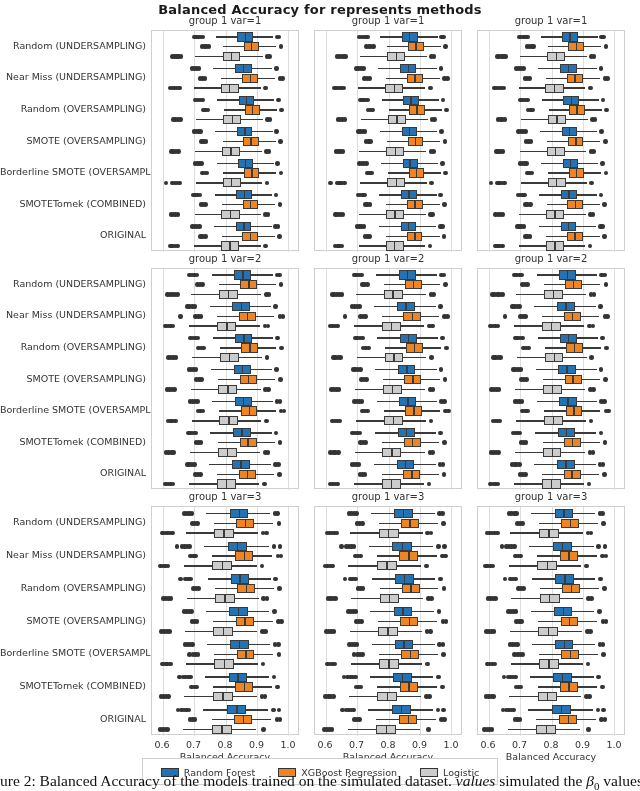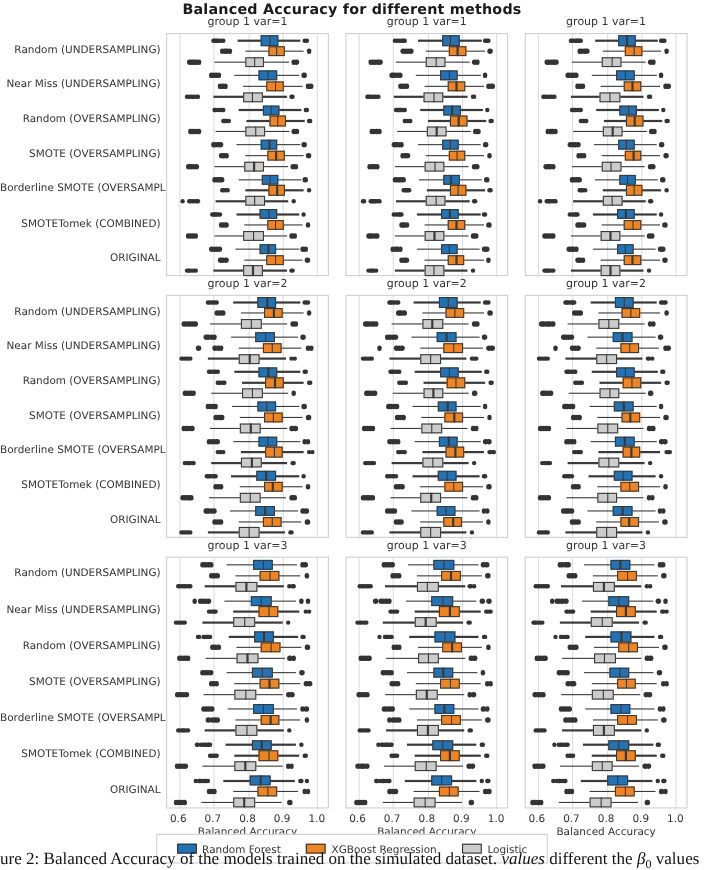--- a/index.html
+++ b/index.html
@@ -37,21 +37,21 @@
     position:absolute;left:0;top:772px;width:640px;height:19px;overflow:hidden;
     font-family:"Liberation Serif",serif;font-size:15.5px;color:#111;white-space:nowrap;
   }
   #caption .it{font-style:italic;}
   #caption sub{font-size:11px;}
 </style>
 </head>
 <body>
 
 <div id="figure">
-  <div class="suptitle">Balanced Accuracy for different methods</div>
+  <div class="suptitle">Balanced Accuracy for represents methods</div>
   <div id="panels">
       <div class="cat-label" style="top: 39.7857px;">Random (UNDERSAMPLING)</div>
       <div class="cat-label" style="top: 71.3571px;">Near Miss (UNDERSAMPLING)</div>
       <div class="cat-label" style="top: 102.929px;">Random (OVERSAMPLING)</div>
       <div class="cat-label" style="top: 134.5px;">SMOTE (OVERSAMPLING)</div>
       <div class="cat-label" style="top: 166.071px;">Borderline SMOTE (OVERSAMPLING)</div>
       <div class="cat-label" style="top: 197.643px;">SMOTETomek (COMBINED)</div>
       <div class="cat-label" style="top: 229.214px;">ORIGINAL</div>
       <div class="panel-title" style="left: 151px; width: 148px; top: 15px;">group 1 var=1</div>
       <div class="panel" style="left: 151px; top: 30px; width: 148px; height: 221px;">
@@ -1733,13 +1733,13 @@
     </span>
     <span class="legend-item">
       <span class="legend-swatch" style="background: rgb(238, 132, 34);"></span><span>XGBoost Regression</span>
     </span>
     <span class="legend-item">
       <span class="legend-swatch" style="background: rgb(204, 204, 204);"></span><span>Logistic</span>
     </span>
   </span>
 </div>
 
-<div id="caption"><span>ure 2: Balanced Accuracy of the models trained on the simulated dataset. </span><span class="it">values</span><span> different the </span><span class="it">β</span><sub>0</sub><span> values (grou</span></div>
+<div id="caption"><span>ure 2: Balanced Accuracy of the models trained on the simulated dataset. </span><span class="it">values</span><span> simulated the </span><span class="it">β</span><sub>0</sub><span> values (grou</span></div>
 
 </body></html>

